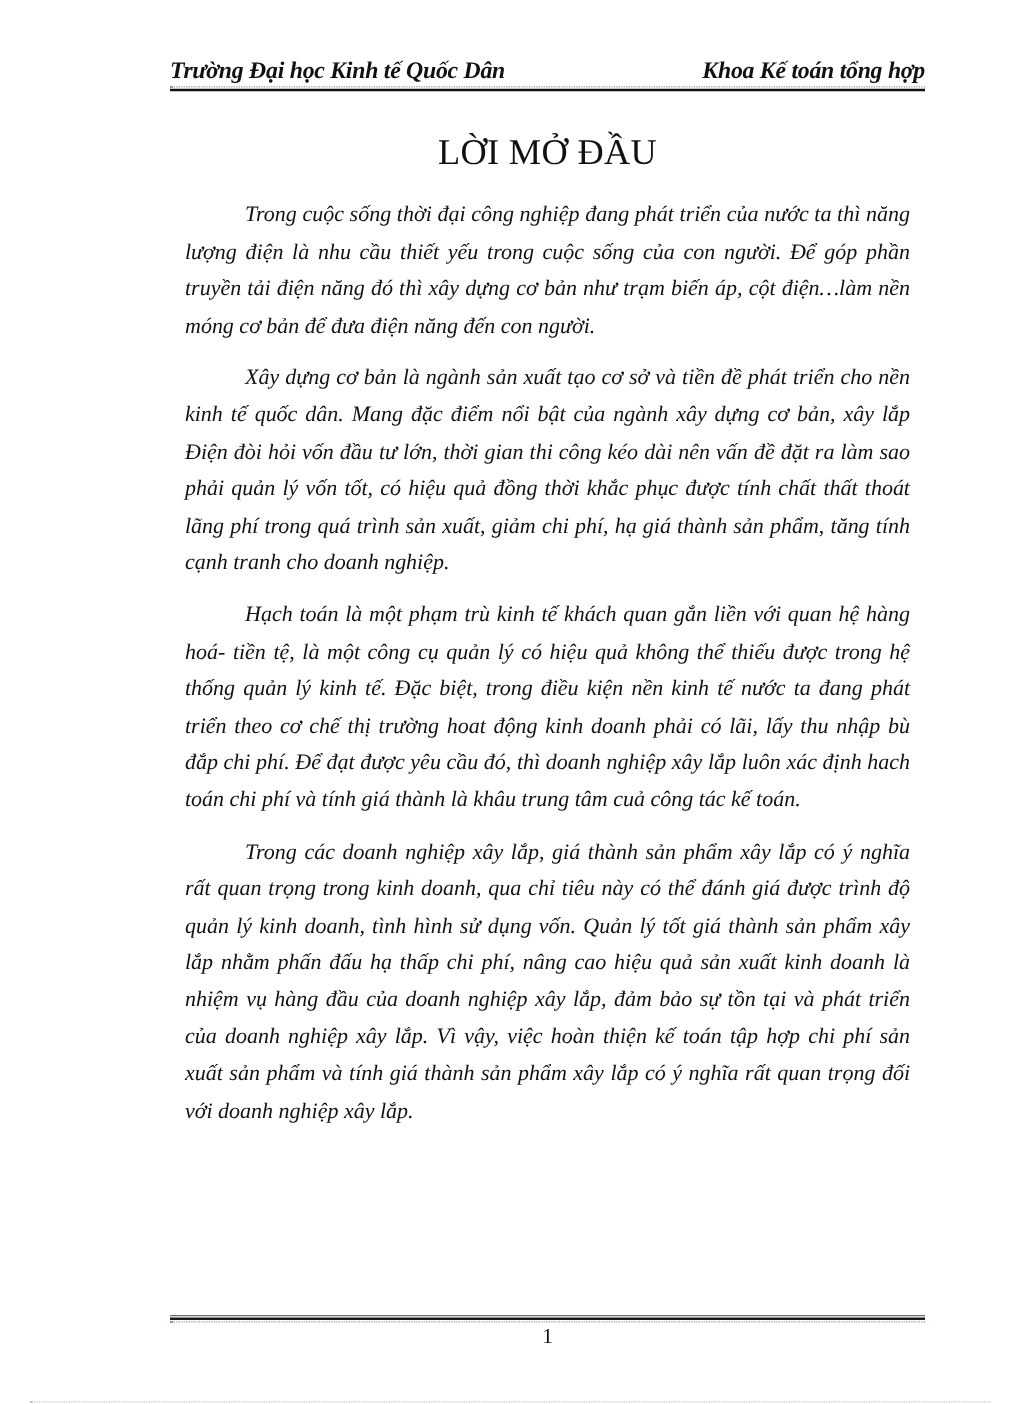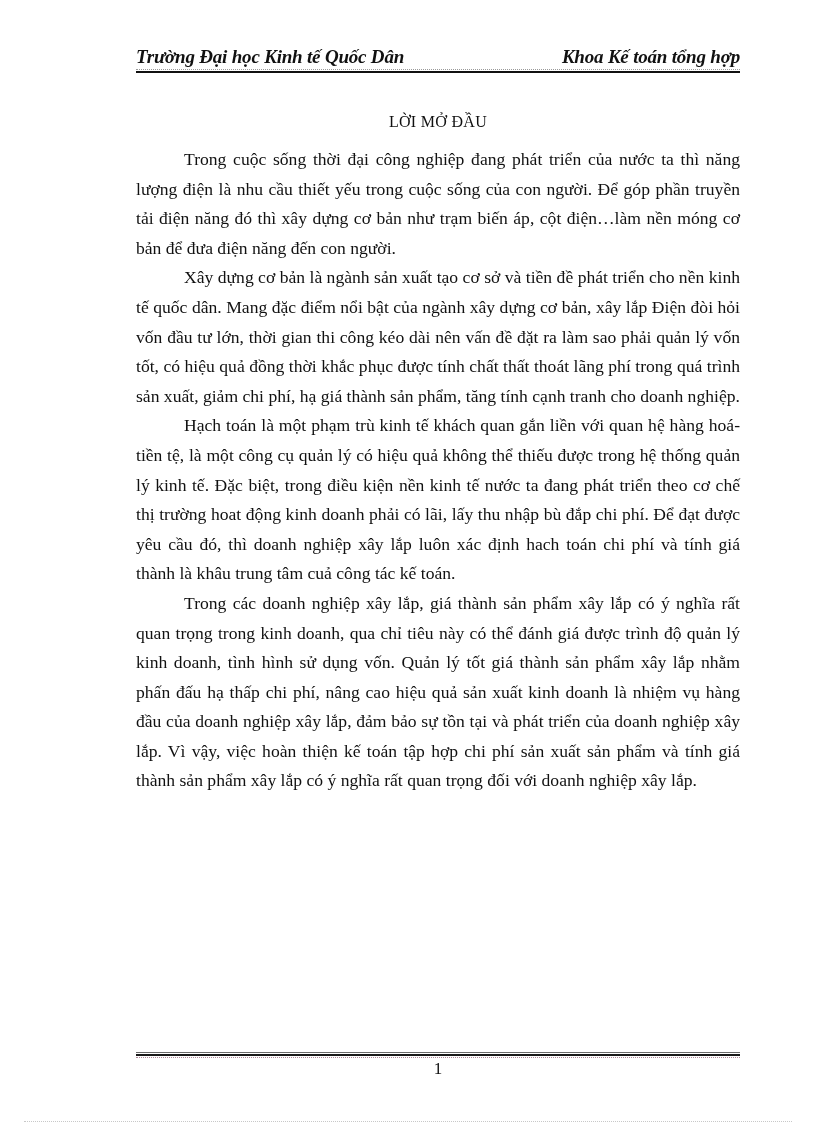--- a/index.html
+++ b/index.html
@@ -51,37 +51,38 @@
     width: 604px;
     height: 0;
     border-top: 1px dotted #9a9a9a;
   }
   .title {
     position: absolute;
     left: 136px;
     top: 108px;
     width: 604px;
     text-align: center;
-    font-size: 16px;
+    font-size: 29px;
     line-height: 28px;
     letter-spacing: 0.3px;
     font-weight: normal;
   }
   .body-text {
     position: absolute;
     left: 136px;
     top: 145px;
     width: 604px;
     font-size: 17.6px;
     line-height: 29.6px;
     text-align: justify;
   }
   .body-text p {
-    margin: 0;
+    margin: 12px;
     text-indent: 48px;
+    font-style: italic;
   }
   .footer-rule-top {
     position: absolute;
     left: 136px;
     top: 1052px;
     width: 604px;
     border-top: 1px solid #6b6b6b;
   }
   .footer-rule-bottom {
     position: absolute;

